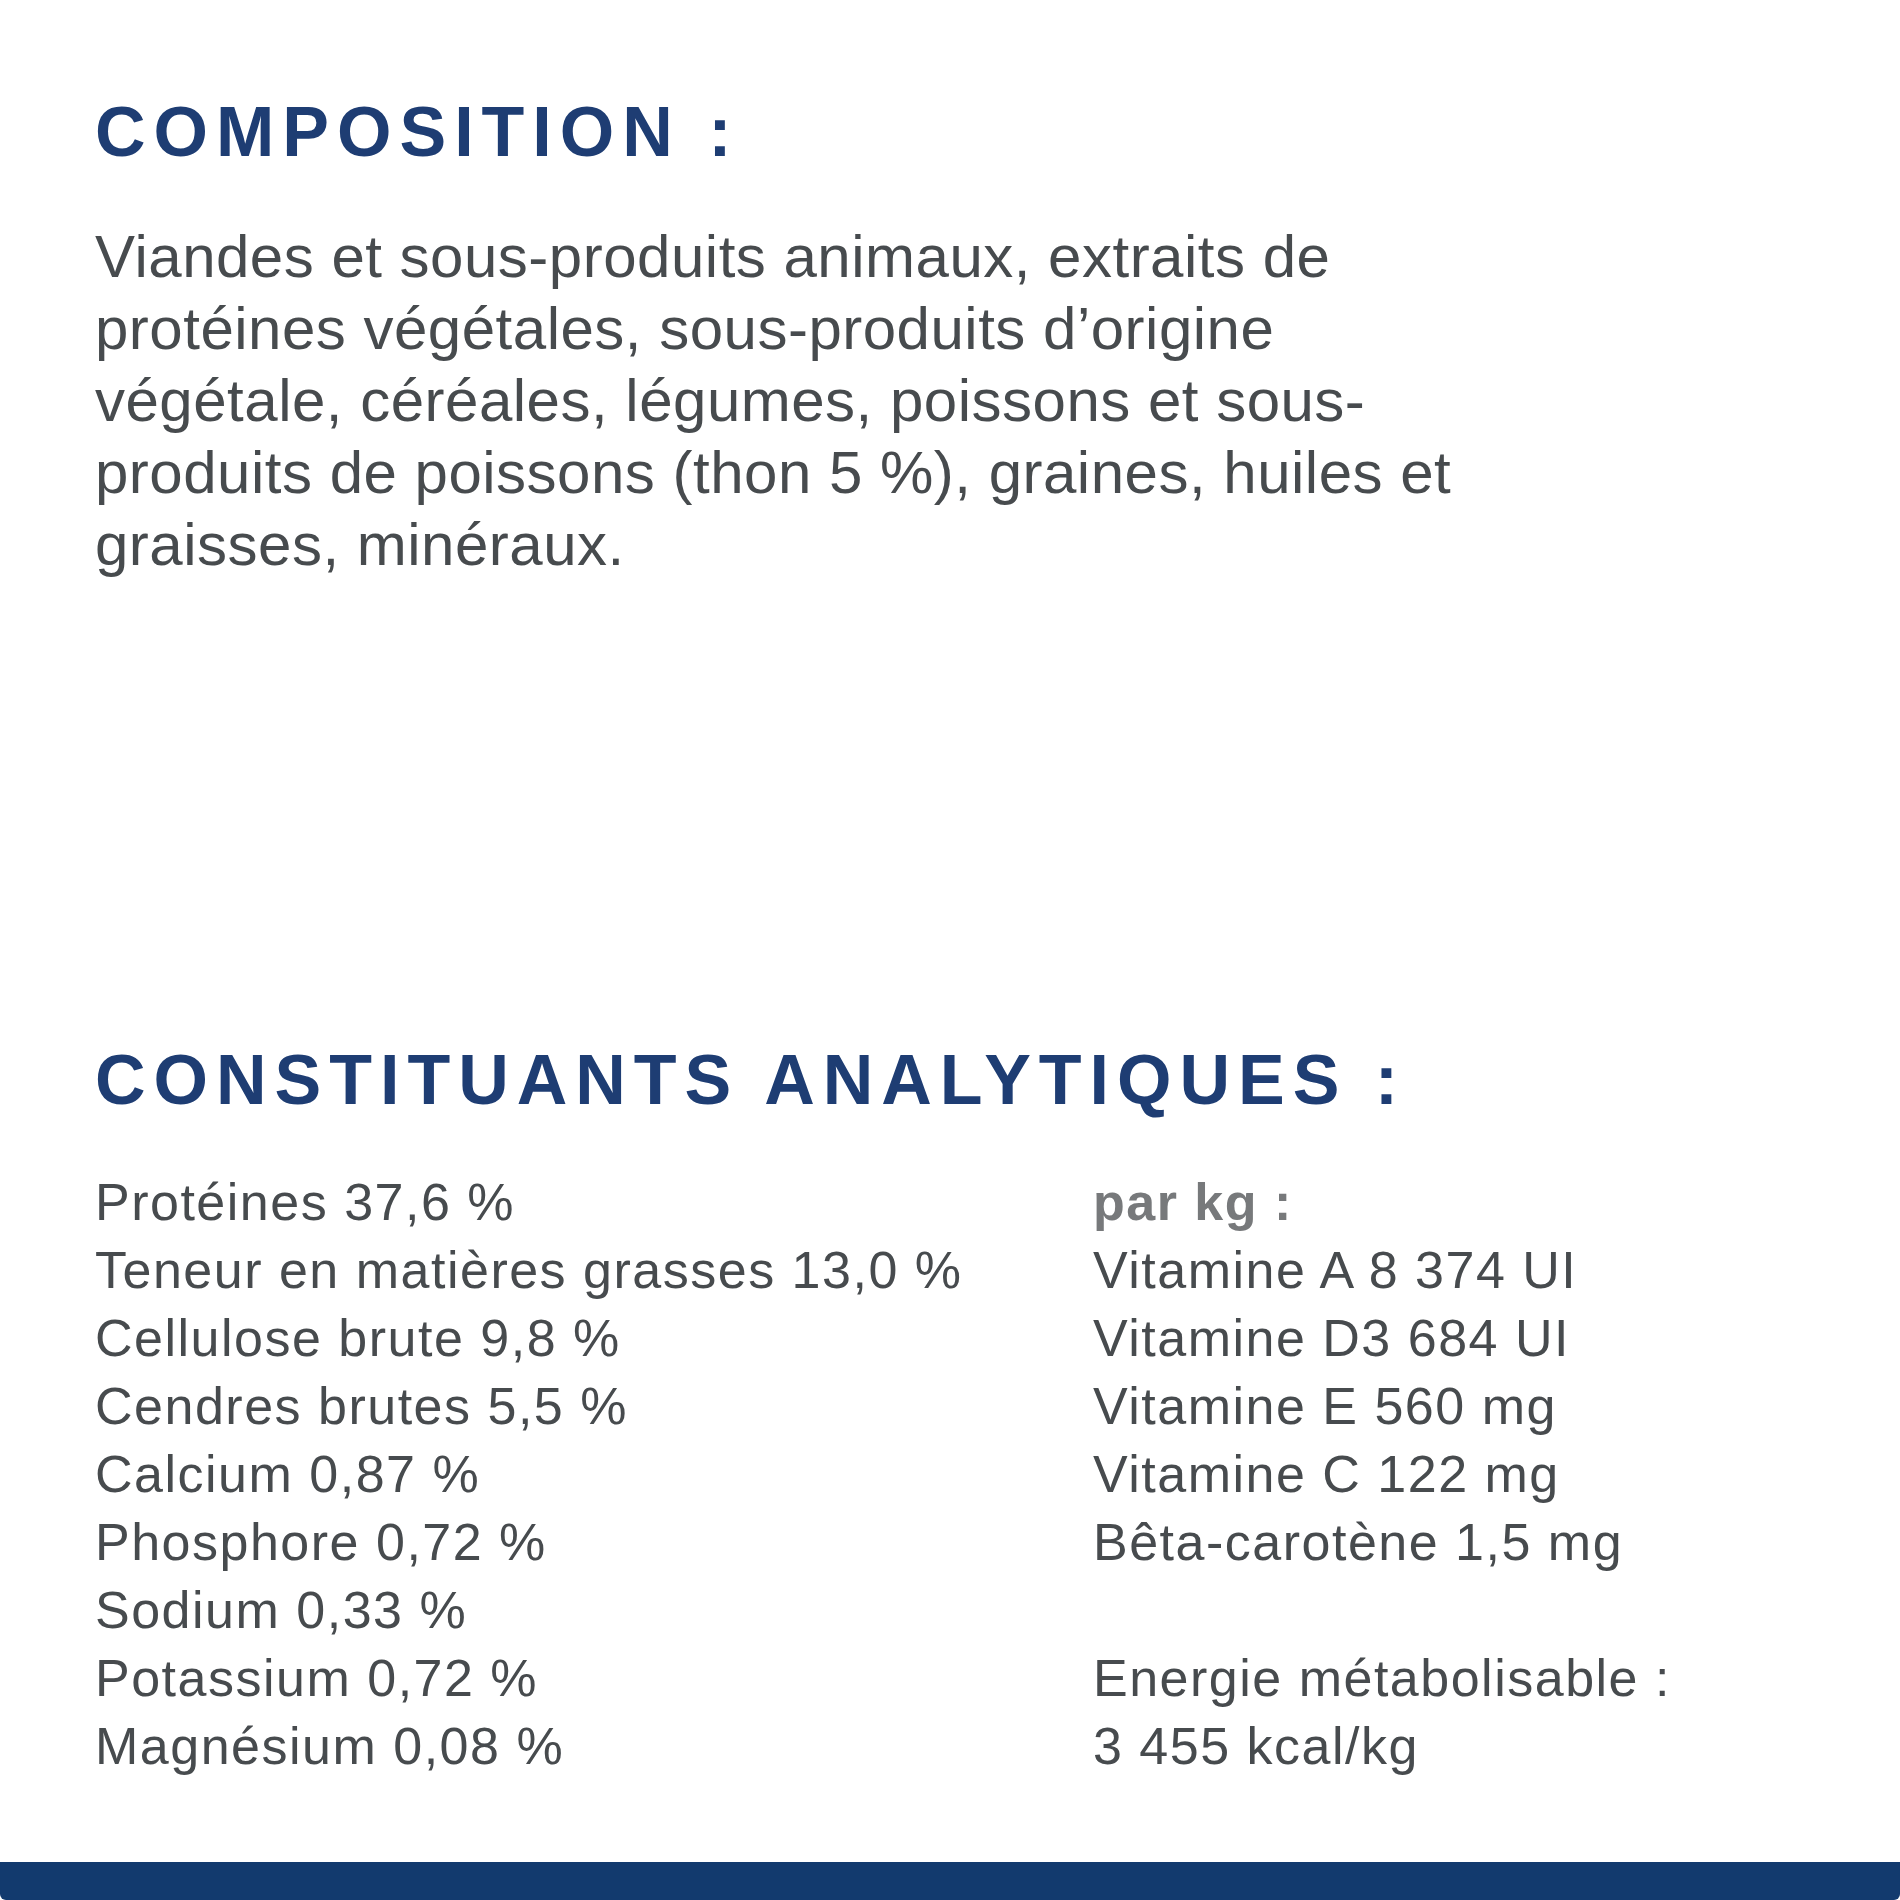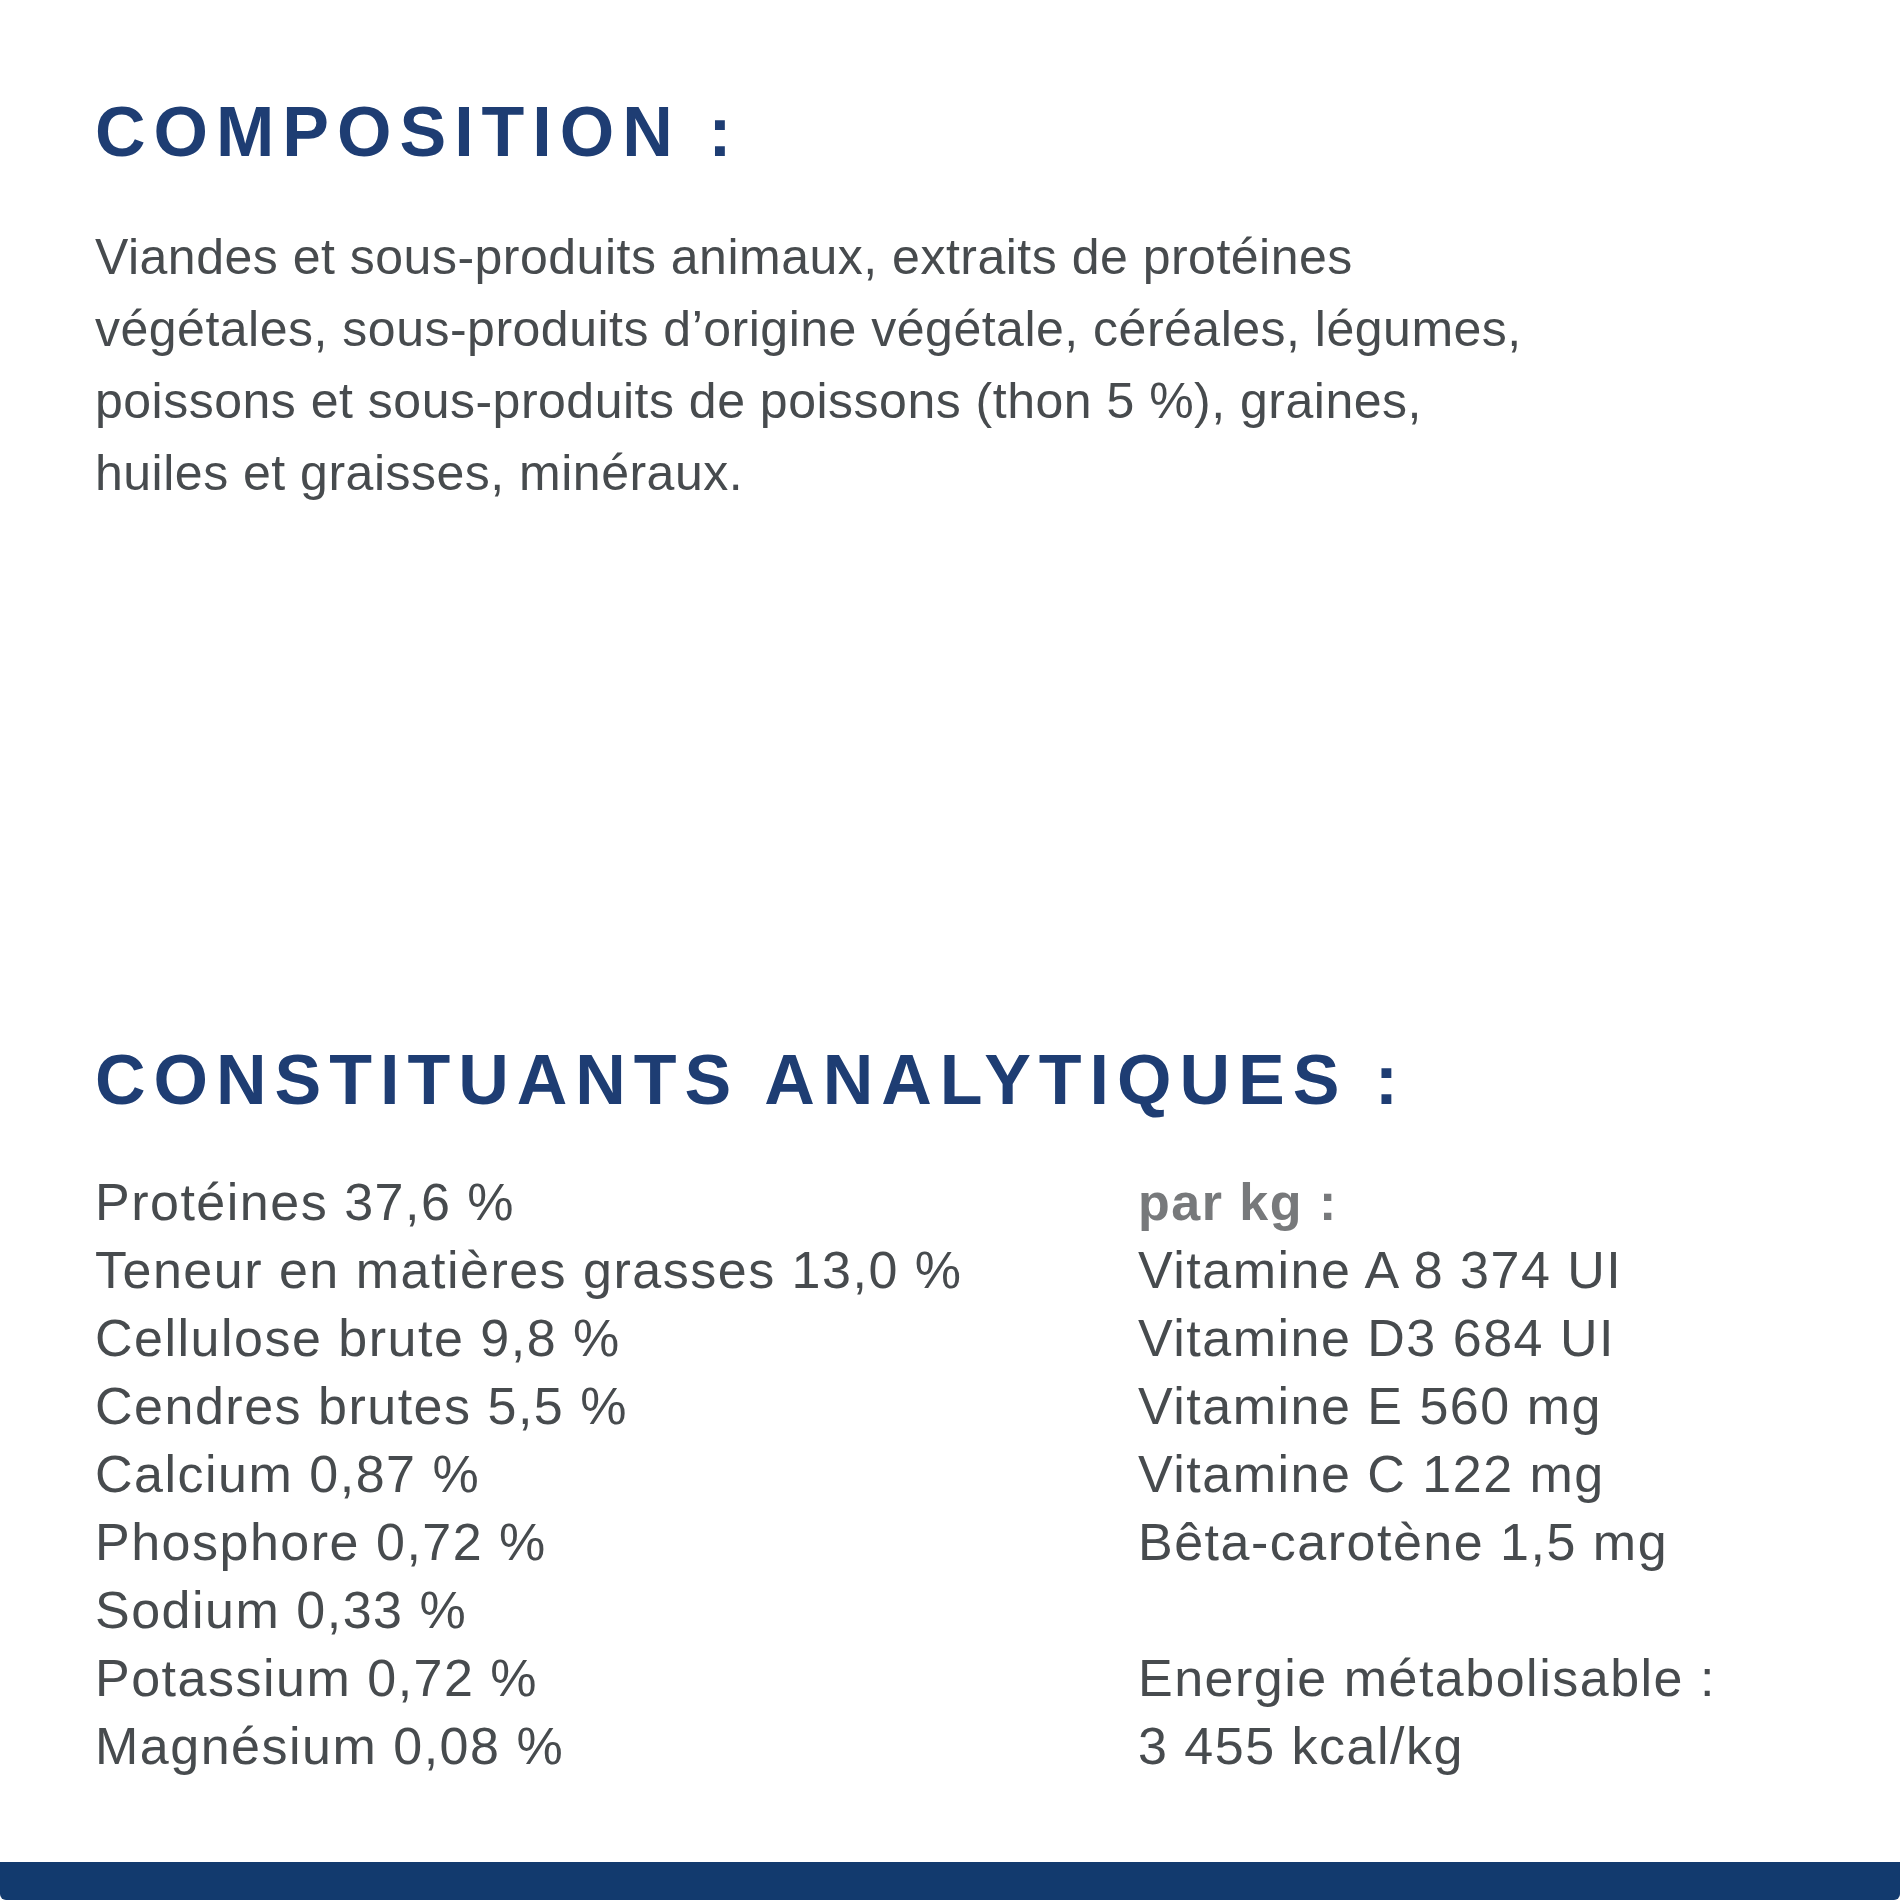--- a/index.html
+++ b/index.html
@@ -24,32 +24,31 @@
     white-space: nowrap;
   }
   #composition-heading { top: 97px; }
   #analytical-heading { top: 1045px; text-align: right; }
   #composition-paragraph {
     position: absolute;
     left: 95px;
     top: 221px;
     width: 1430px;
     margin: 0;
-    font-size: 50px;
+    font-size: 60px;
     line-height: 72px;
     letter-spacing: 0.5px;
     color: #474b4e;
   }
   #columns {
     position: absolute;
     left: 95px;
     top: 1168px;
     width: 1760px;
     display: flex;
-    gap: 45px;
   }
   #left-column { width: 998px; flex: 0 0 998px; }
   #right-column { flex: 1 1 auto; }
   .list-line {
     font-size: 52px;
     line-height: 68px;
     letter-spacing: 1.5px;
     color: #474b4e;
     white-space: nowrap;
   }

